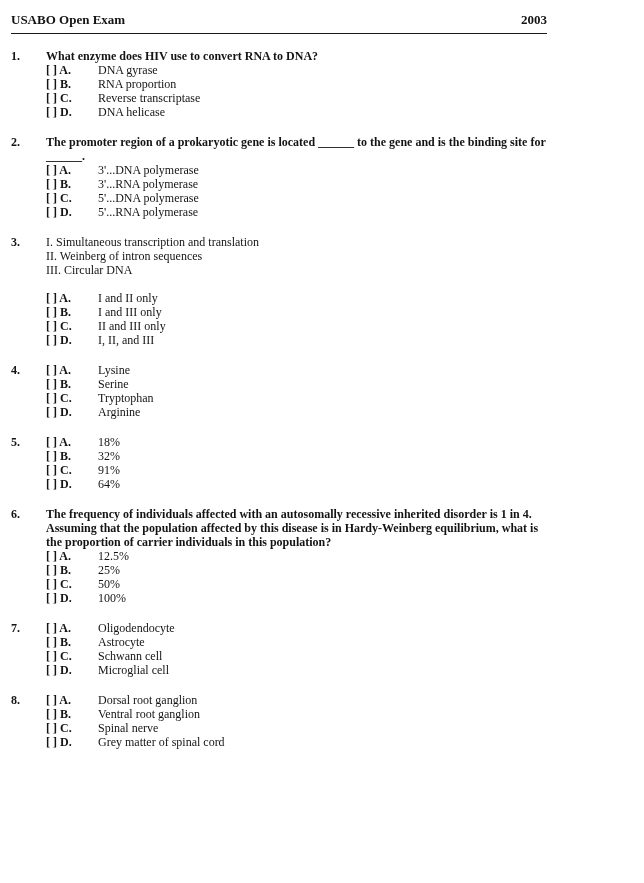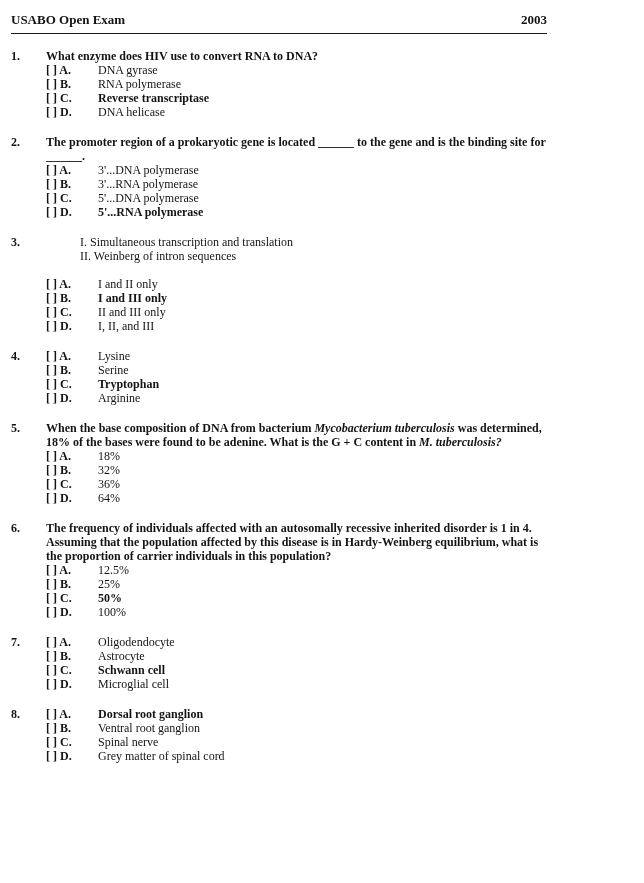--- a/index.html
+++ b/index.html
@@ -11,47 +11,47 @@
   }
   .hdr {
     display:flex; justify-content:space-between; align-items:flex-end;
     font-weight:bold; font-size:13px; line-height:16px;
     padding-bottom:5px; border-bottom:1.5px solid #1a1a1a; margin-bottom:15px;
   }
   .question { display:flex; margin-bottom:16px; font-size:12px; line-height:14px; }
   .qnum  { flex:0 0 35px; font-weight:bold; }
   .qbody { flex:1; min-width:0; }
   .stem  { font-weight:bold; }
-  .roman { margin-left:34px; }
+  .roman { }
   .gap   { height:14px; }
   .opt   { display:flex; }
   .optlabel { flex:0 0 52px; font-weight:bold; white-space:pre; }
   .opttext  { white-space:pre-wrap; }
-  .opttext.bold { font-weight:bold; }
+  .opttext.bold { font-weight:normal; }
 </style>
 </head>
 <body>
 
 <div class="page">
   <div class="hdr">
     <span>USABO Open Exam</span>
     <span>2003</span>
   </div>
   <div>
       <div class="question">
         <div class="qnum">1.</div>
         <div class="qbody">
           <div class="stem"><span>What enzyme does HIV use to convert RNA to DNA?</span></div>
           <div class="opt">
             <span class="optlabel"><span>[ ] </span><span>A.</span></span>
             <span class="opttext">DNA gyrase</span>
           </div>
           <div class="opt">
             <span class="optlabel"><span>[ ] </span><span>B.</span></span>
-            <span class="opttext">RNA polymerase</span>
+            <span class="opttext">RNA proportion</span>
           </div>
           <div class="opt">
             <span class="optlabel"><span>[ ] </span><span>C.</span></span>
             <span class="opttext bold">Reverse transcriptase</span>
           </div>
           <div class="opt">
             <span class="optlabel"><span>[ ] </span><span>D.</span></span>
             <span class="opttext">DNA helicase</span>
           </div>
         </div>
@@ -76,20 +76,21 @@
             <span class="optlabel"><span>[ ] </span><span>D.</span></span>
             <span class="opttext bold">5'...RNA polymerase</span>
           </div>
         </div>
       </div>
       <div class="question">
         <div class="qnum">3.</div>
         <div class="qbody">
           <div class="roman">I. Simultaneous transcription and translation</div>
           <div class="roman">II. Weinberg of intron sequences</div>
+          <div class="roman">III. Circular DNA</div>
           <div class="gap"></div>
           <div class="opt">
             <span class="optlabel"><span>[ ] </span><span>A.</span></span>
             <span class="opttext">I and II only</span>
           </div>
           <div class="opt">
             <span class="optlabel"><span>[ ] </span><span>B.</span></span>
             <span class="opttext bold">I and III only</span>
           </div>
           <div class="opt">
@@ -119,32 +120,31 @@
           </div>
           <div class="opt">
             <span class="optlabel"><span>[ ] </span><span>D.</span></span>
             <span class="opttext">Arginine</span>
           </div>
         </div>
       </div>
       <div class="question">
         <div class="qnum">5.</div>
         <div class="qbody">
-          <div class="stem"><span>When the base composition of DNA from bacterium </span><i>Mycobacterium tuberculosis</i><span> was determined, 18% of the bases were found to be adenine. What is the G + C content in </span><i>M. tuberculosis?</i></div>
           <div class="opt">
             <span class="optlabel"><span>[ ] </span><span>A.</span></span>
             <span class="opttext">18%</span>
           </div>
           <div class="opt">
             <span class="optlabel"><span>[ ] </span><span>B.</span></span>
             <span class="opttext">32%</span>
           </div>
           <div class="opt">
             <span class="optlabel"><span>[ ] </span><span>C.</span></span>
-            <span class="opttext">36%</span>
+            <span class="opttext">91%</span>
           </div>
           <div class="opt">
             <span class="optlabel"><span>[ ] </span><span>D.</span></span>
             <span class="opttext">64%</span>
           </div>
         </div>
       </div>
       <div class="question">
         <div class="qnum">6.</div>
         <div class="qbody">

